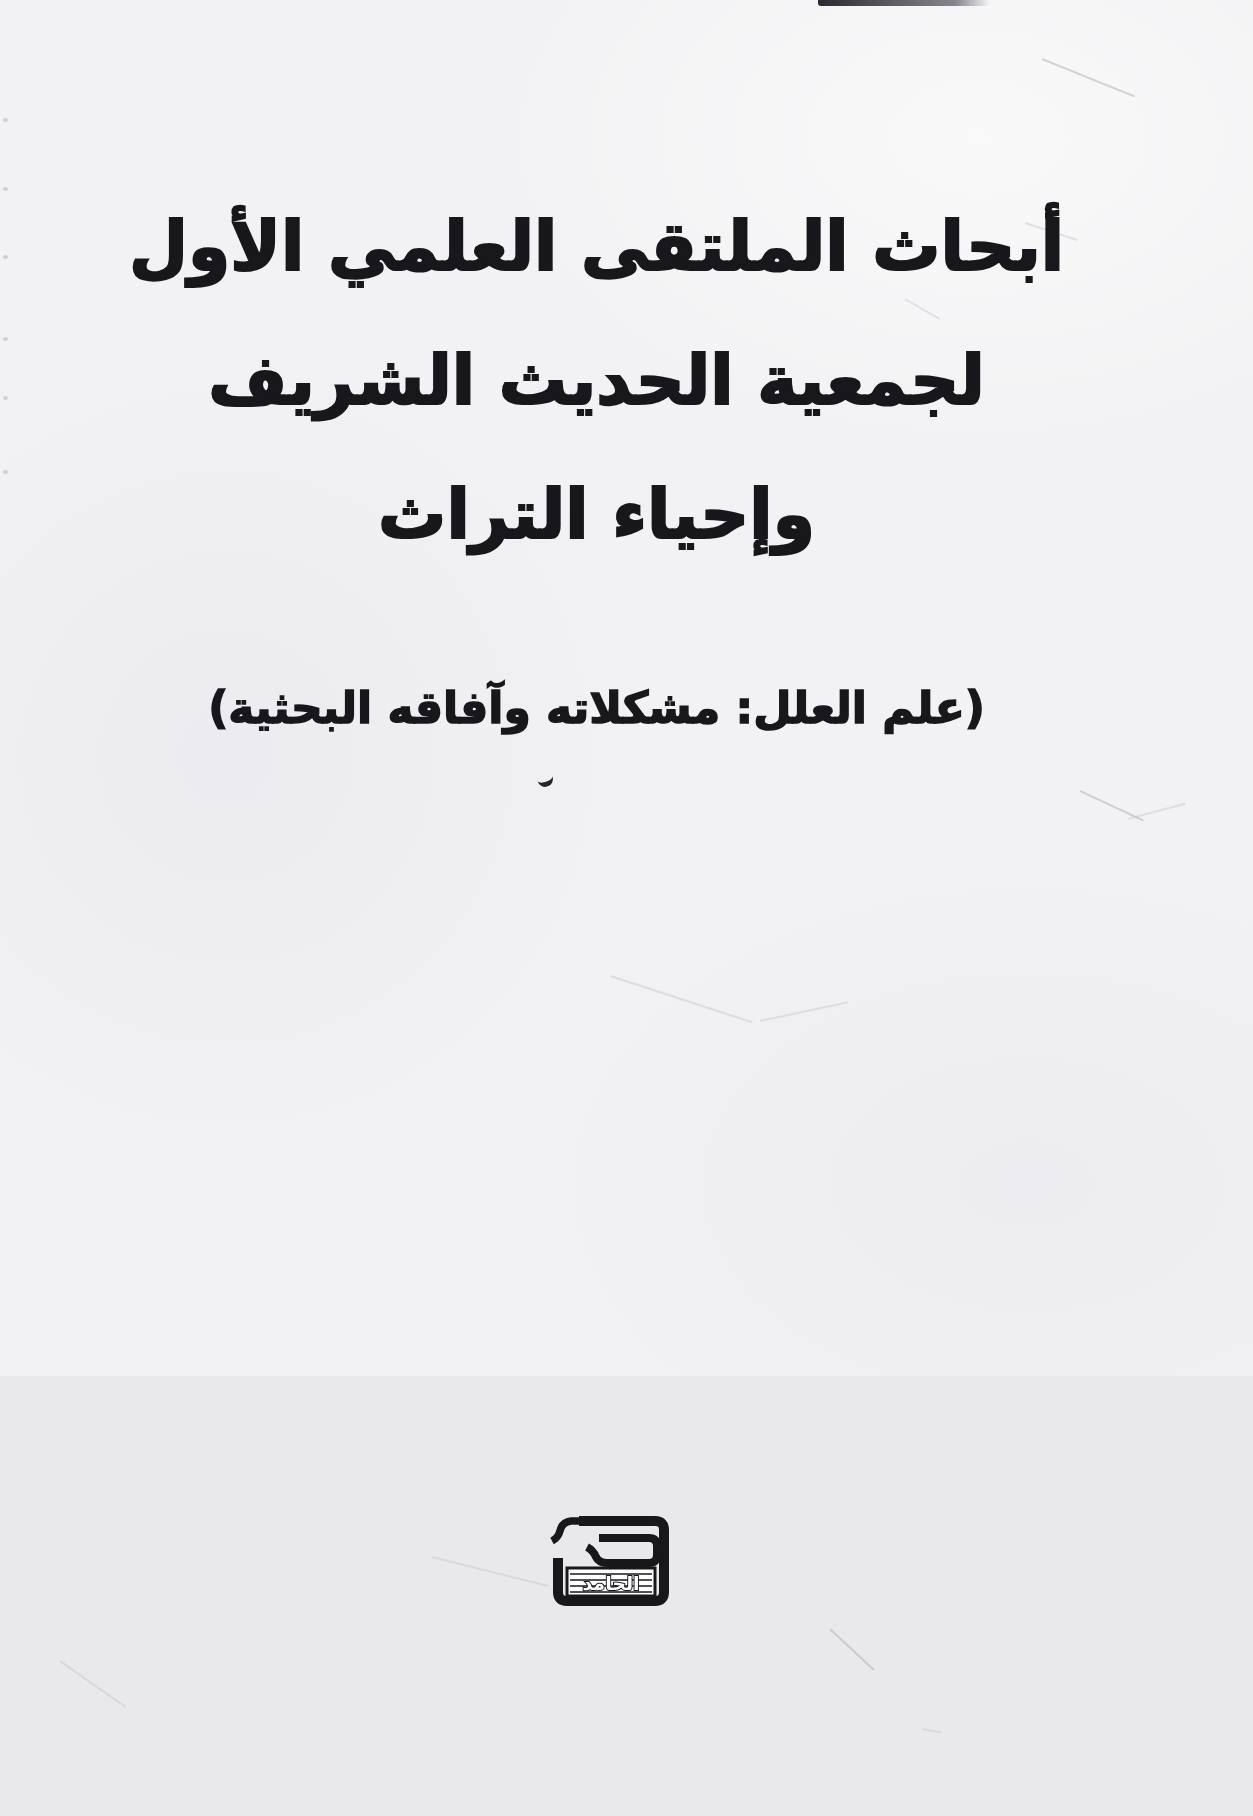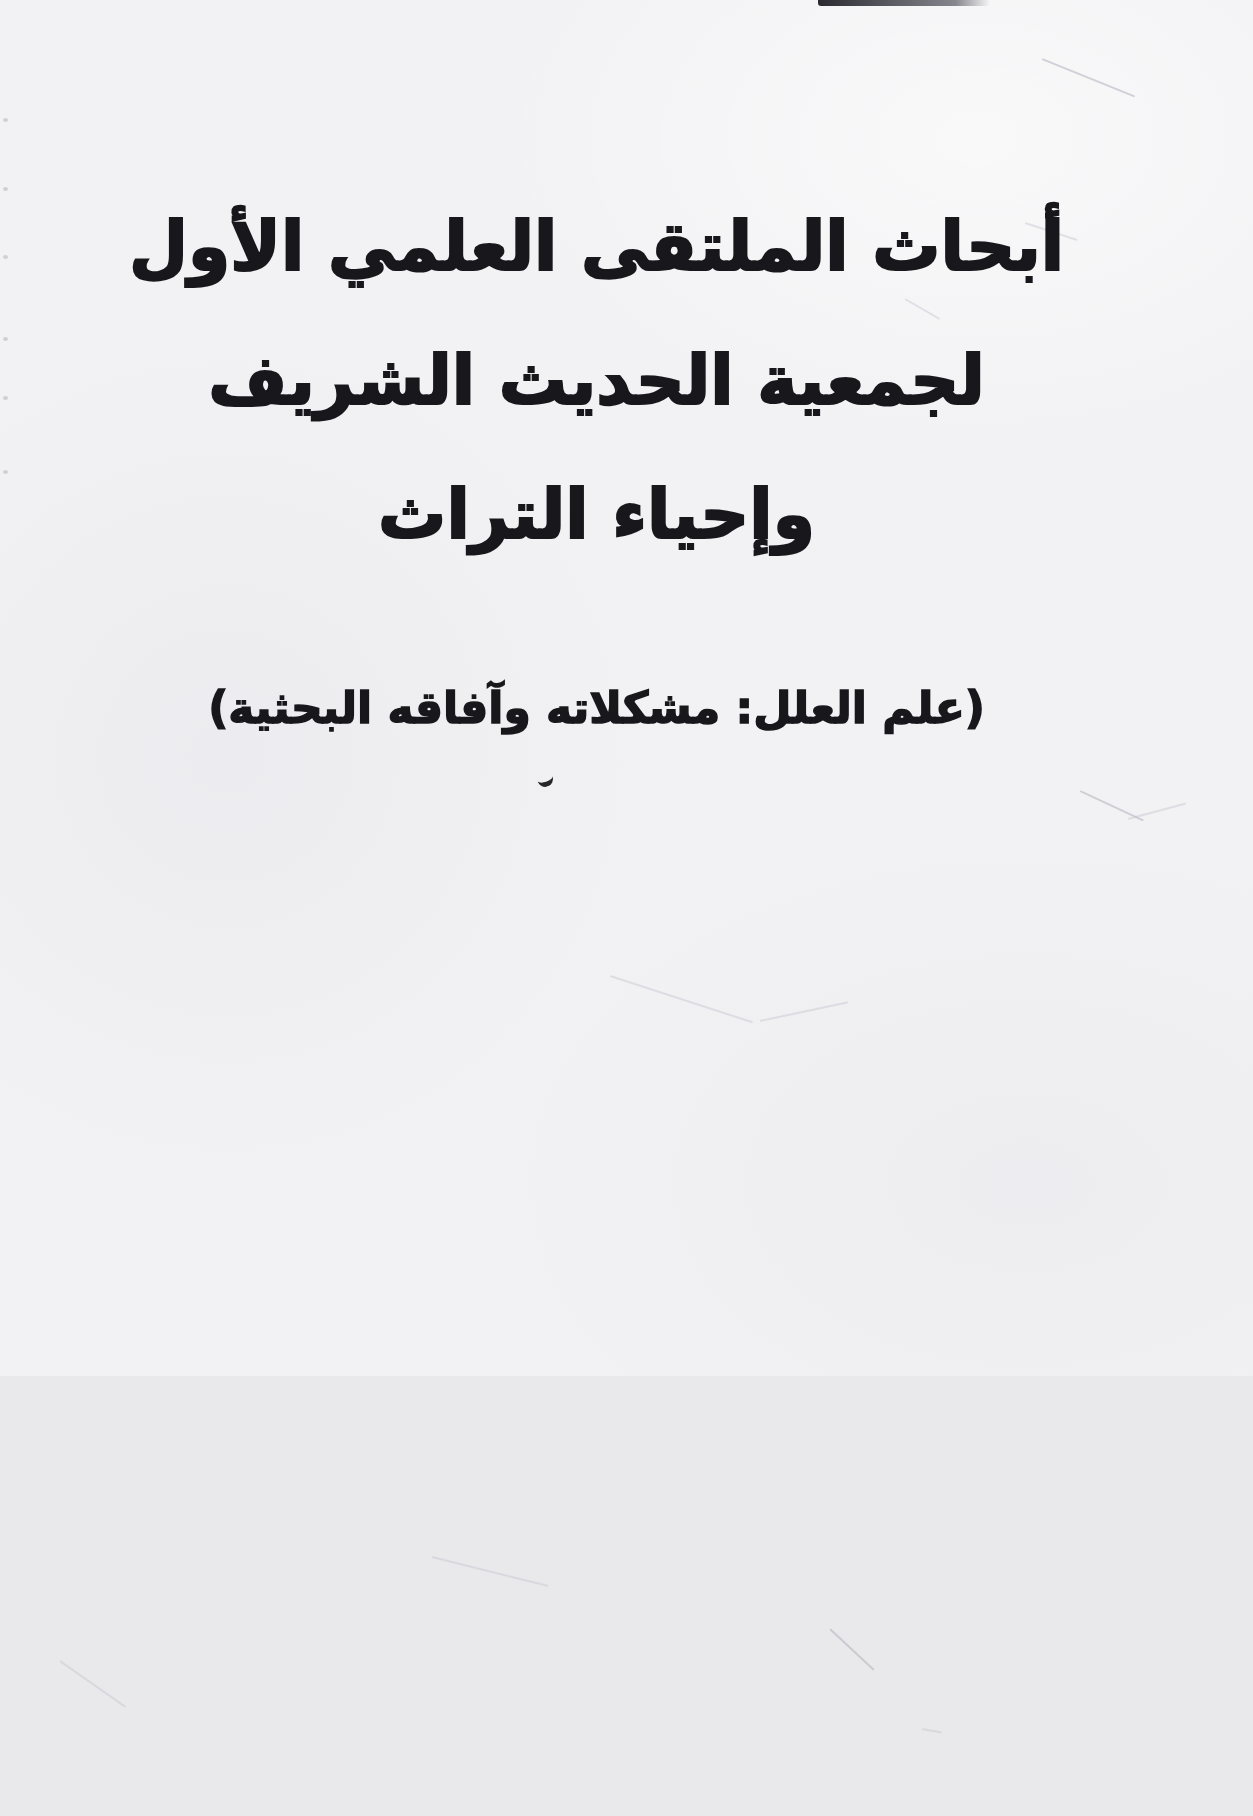--- a/index.html
+++ b/index.html
@@ -96,14 +96,31 @@
 
   <div class="ink-speck"></div>
 
   <div class="title-block">
     <h1 class="t-line t-main t1" dir="rtl">أبحاث الملتقى العلمي الأول</h1>
     <h1 class="t-line t-main t2" dir="rtl">لجمعية الحديث الشريف</h1>
     <h1 class="t-line t-main t3" dir="rtl">وإحياء التراث</h1>
     <h2 class="t-line t-sub t4" dir="rtl">(علم العلل: مشكلاته وآفاقه البحثية)</h2>
   </div>
 
+  <div class="logo">
+    <svg viewBox="0 0 124 110" xmlns="http://www.w3.org/2000/svg">
+
+      <path d="M 30 9 L 106 9 Q 115 9 115 18 L 115 80 Q 115 89 106 89 L 18 89 Q 9 89 9 80 L 9 46" fill="none" stroke="#17171c" stroke-width="10" stroke-linecap="butt"></path>
+
+      <path d="M 36 9 L 22 9 Q 13 10 11 19 Q 9 26 3 29" fill="none" stroke="#17171c" stroke-width="7.5" stroke-linecap="butt"></path>
+
+      <path d="M 50 26 L 100 26 Q 108 26 108 34 L 108 43 Q 108 51 100 51 L 58 51 Q 50 51 47 45 Q 44 38 38 35" fill="none" stroke="#17171c" stroke-width="8" stroke-linecap="butt"></path>
+
+      <rect x="18" y="56" width="88" height="28" fill="#ffffff" stroke="#17171c" stroke-width="3"></rect>
+      <line x1="21" y1="62" x2="103" y2="62" stroke="#17171c" stroke-width="1.3"></line>
+      <line x1="21" y1="68" x2="103" y2="68" stroke="#17171c" stroke-width="1.3"></line>
+      <line x1="21" y1="74" x2="103" y2="74" stroke="#17171c" stroke-width="1.3"></line>
+      <line x1="21" y1="80" x2="103" y2="80" stroke="#17171c" stroke-width="1.3"></line>
+      <text x="62" y="78" text-anchor="middle" font-size="19" fill="#ffffff" stroke="#17171c" stroke-width="2" paint-order="stroke" direction="rtl">الحامد</text>
+    </svg>
+  </div>
 
 </div>
 
 </body></html>

